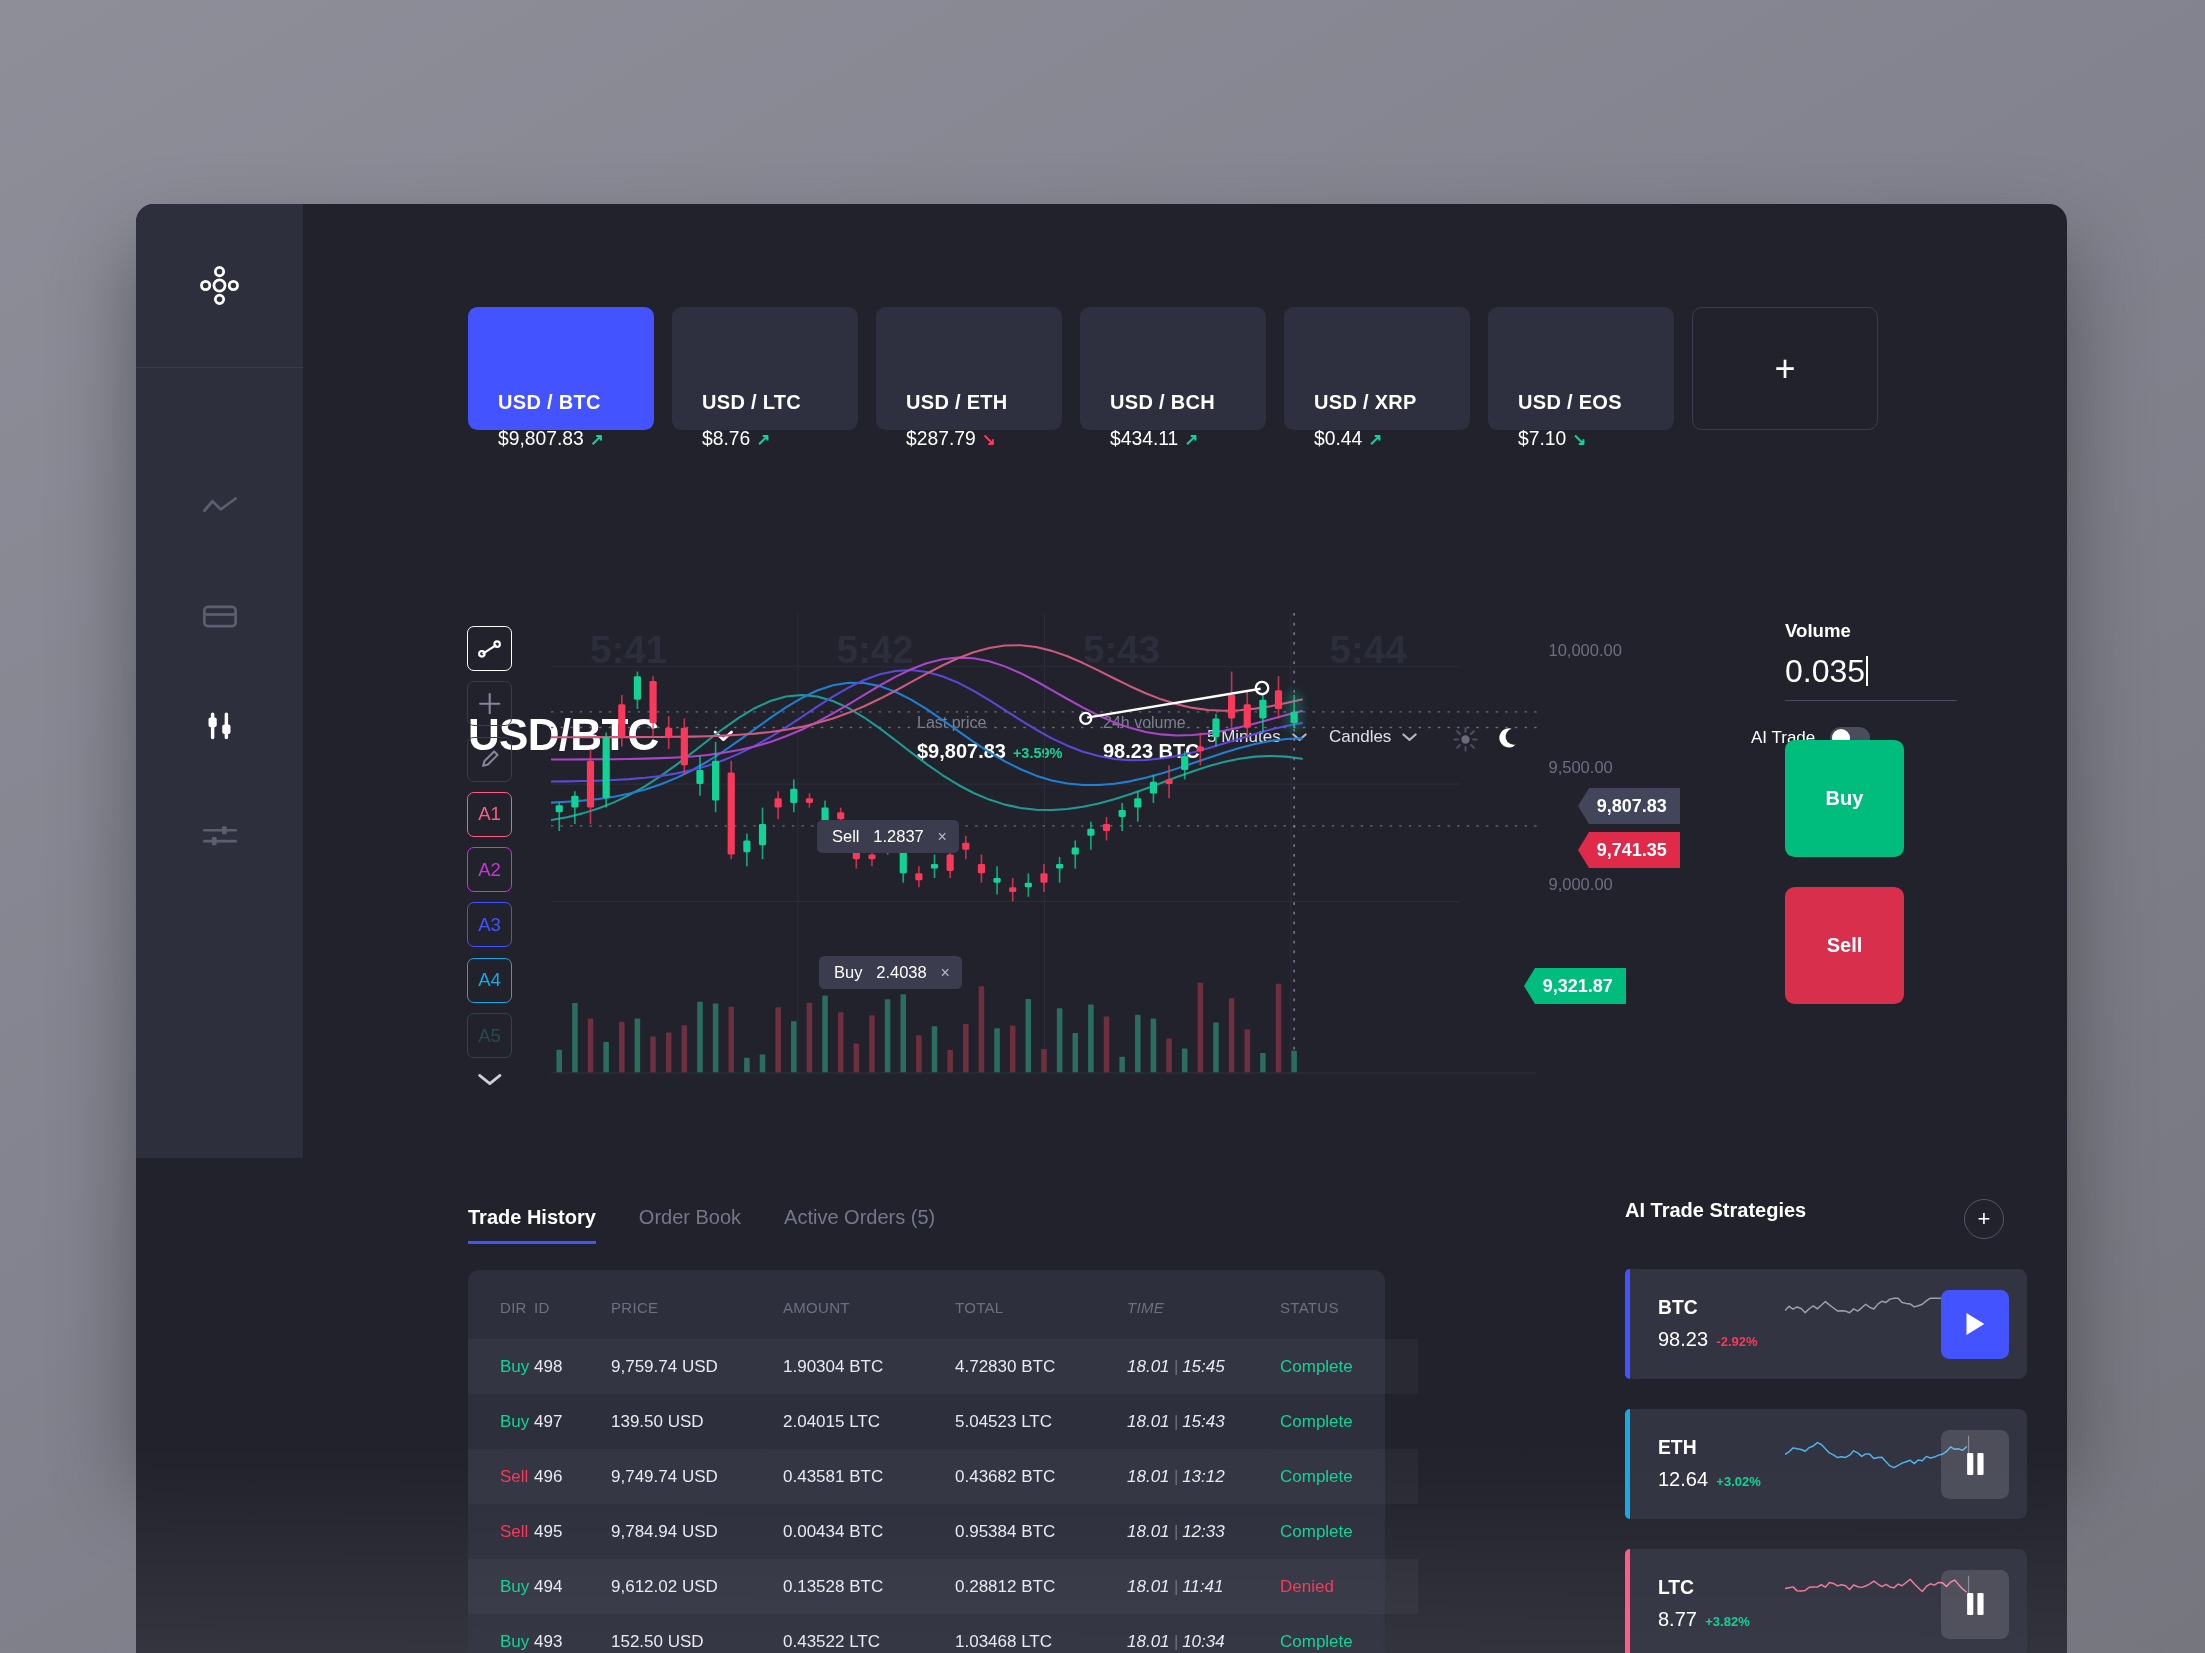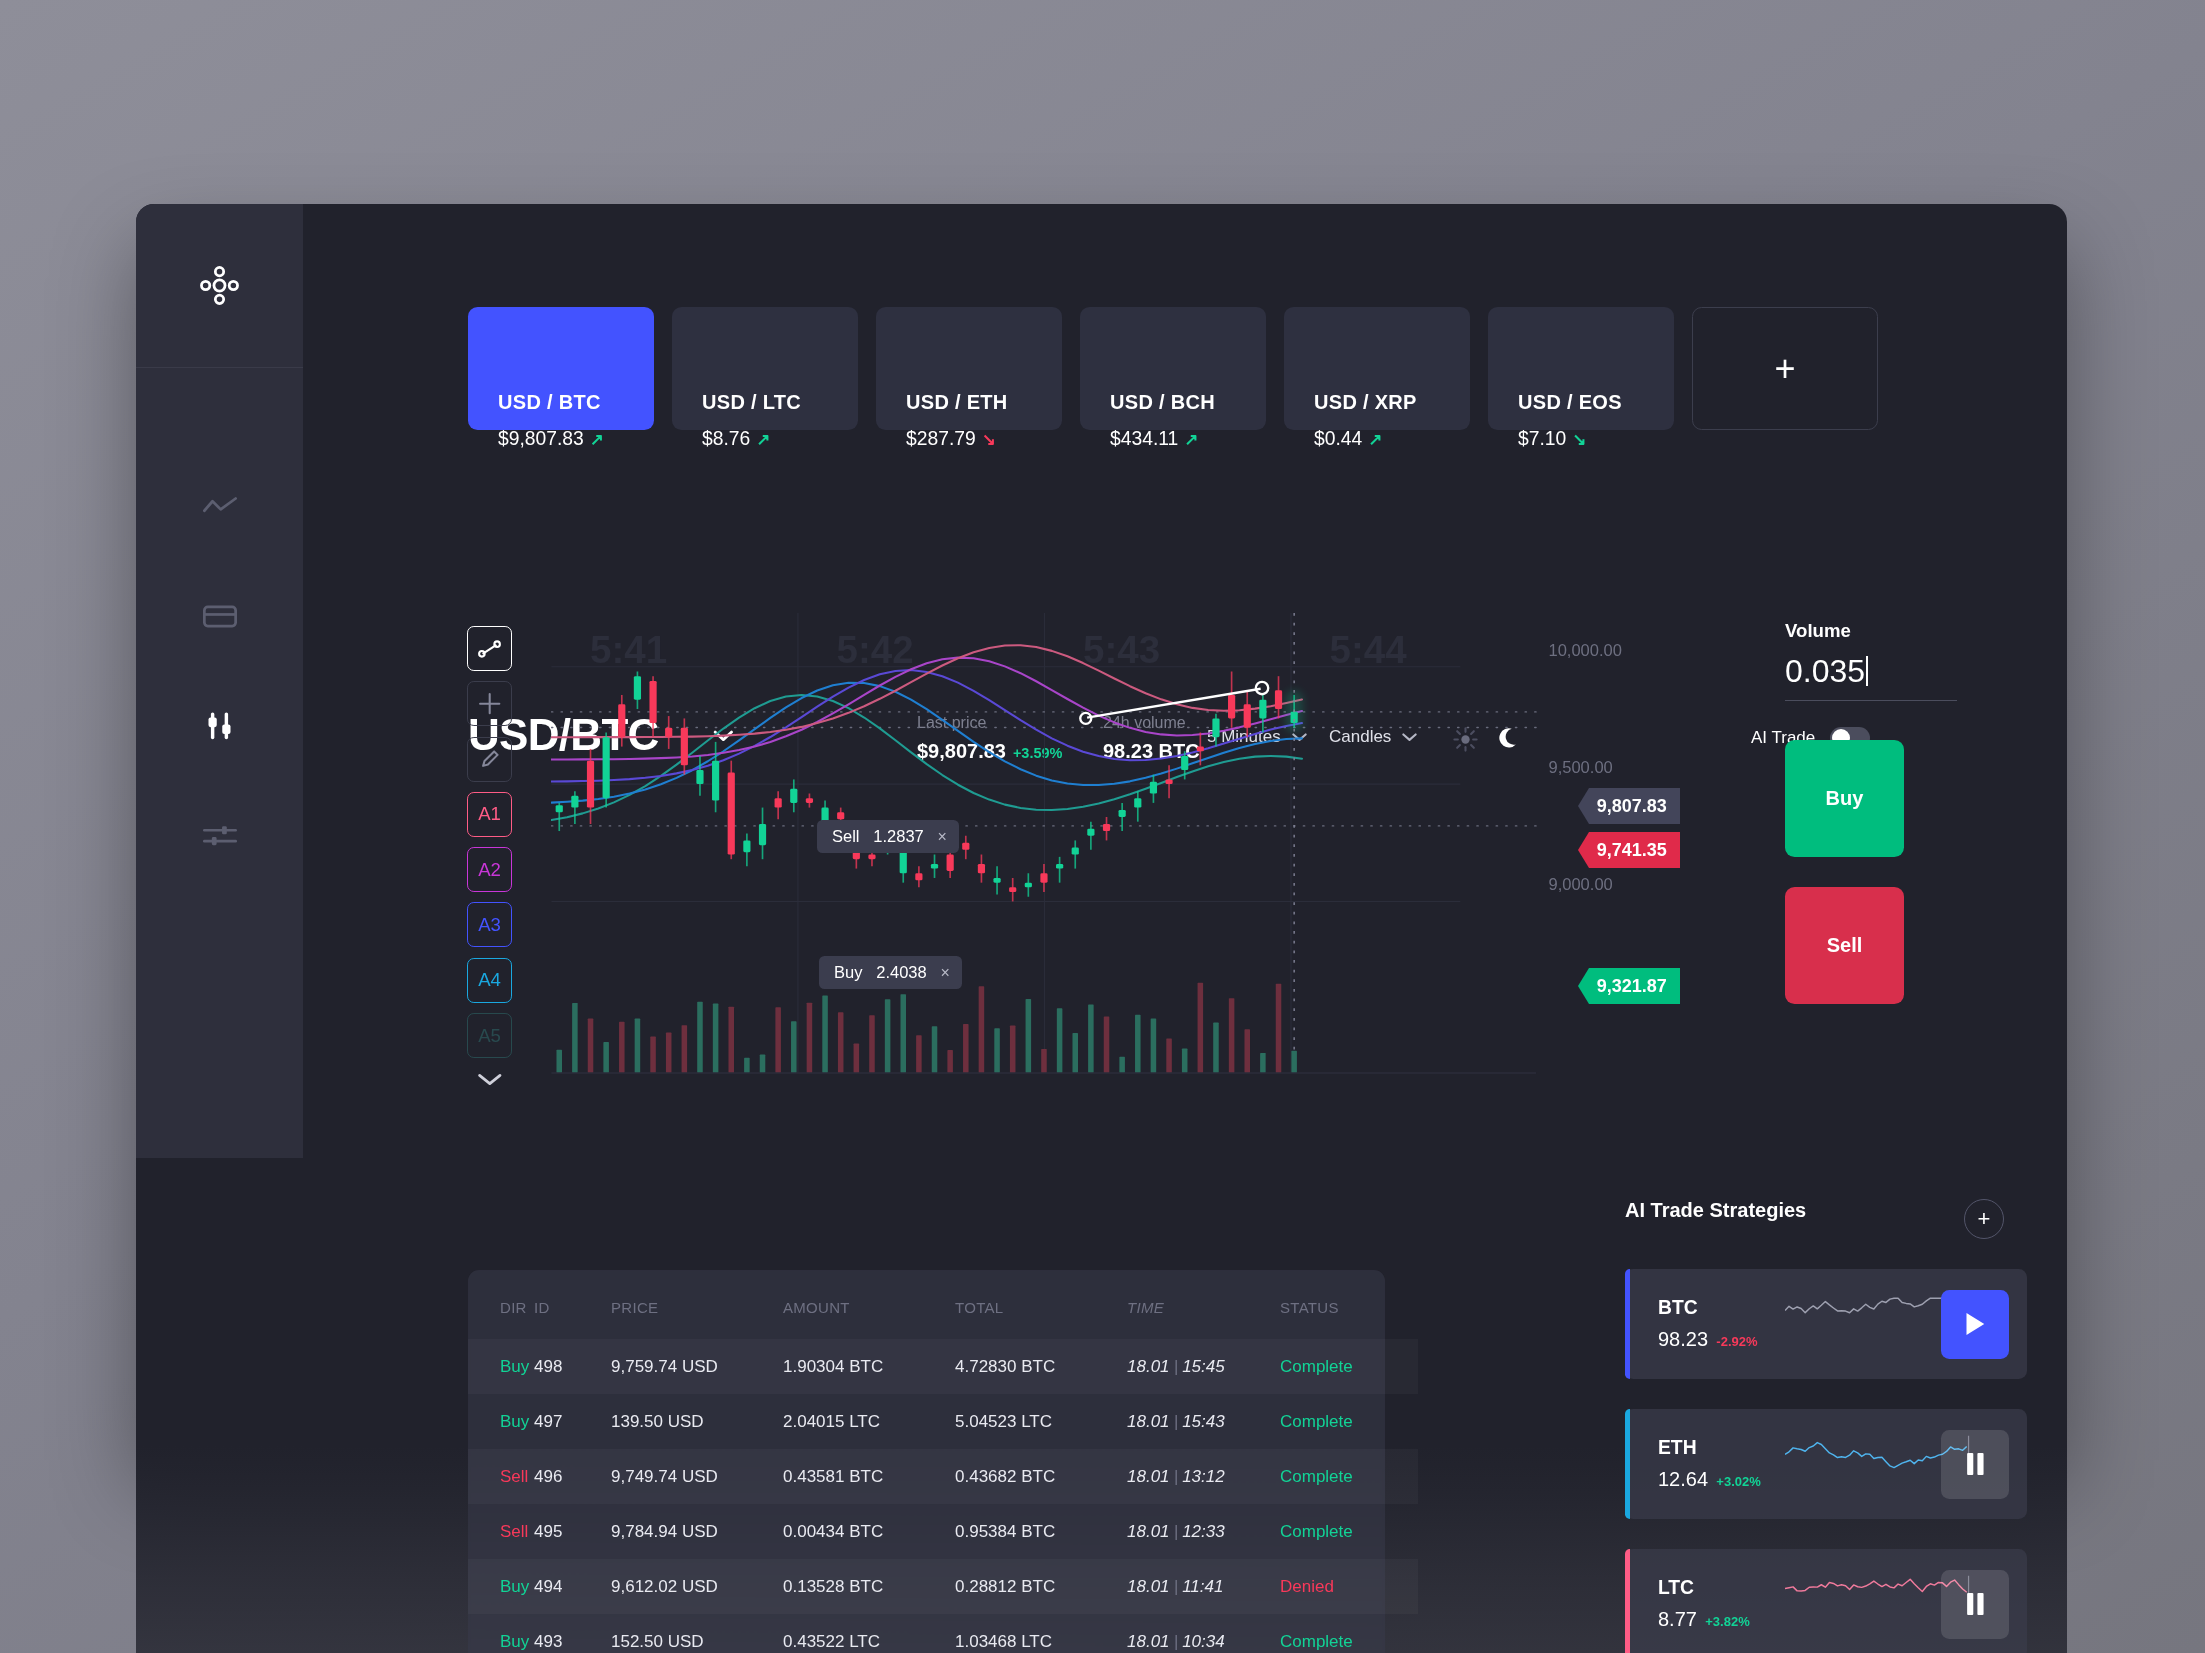--- a/index.html
+++ b/index.html
@@ -102,21 +102,21 @@
   #tag-sell { left:817px; top:820px; }
   #tag-buy  { left:819px; top:956px; }
 
   .ptag {
     position:absolute; height:36px; display:flex; align-items:center; justify-content:center;
     color:#fff; font-size:18px; font-weight:700; padding:0 13.8px 0 19.3px;
     clip-path:polygon(11px 0,100% 0,100% 100%,11px 100%,0 50%);
   }
   #ptag-last { left:1578px; top:788px; width:102px; background:#43455a; }
   #ptag-sell { left:1578px; top:832px; width:102px; background:#e02a4a; }
-  #ptag-buy  { left:1578px; top:968px; width:102px; background:#00bd7e; }
+  #ptag-buy  { left:1524px; top:968px; width:102px; background:#00bd7e; }
 
   
   #trade { position:absolute; left:1785px; top:620px; width:172px; }
   #vol-lbl { color:#fff; font-size:18.6px; font-weight:700; }
   #vol-val { margin-top:11px; color:#fff; font-size:32px; font-weight:300; padding-bottom:9.6px; border-bottom:1.4px solid #4b4d5d; position:relative; }
   #vol-val::after { content:""; position:absolute; height:30px; width:1.4px; background:#fff; margin-left:1.4px; top:2.8px; }
   .bigbtn { width:119px; height:117px; border-radius:9.6px; display:flex; align-items:center; justify-content:center; color:#fff; font-size:20px; font-weight:700; cursor:pointer; }
   #btn-buy { background:#00bd7e; margin-top:39px; }
   #btn-sell { background:#d82f4c; margin-top:30px; }
 
@@ -561,20 +561,25 @@
 <div id="trade">
   <div id="vol-lbl">Volume</div>
   <div id="vol-val">0.035</div>
   <div class="bigbtn" id="btn-buy">Buy</div>
   <div class="bigbtn" id="btn-sell">Sell</div>
 </div>
 
 <div id="bottom">
   <div id="bottom-bg"></div>
 
+  <div id="tabs">
+    <div class="tab active">Trade History</div>
+    <div class="tab">Order Book</div>
+    <div class="tab">Active Orders (5)</div>
+  </div>
 
   <div id="thwrap">
     <table>
       <thead>
         <tr>
           <th class="c-dir">DIR</th>
           <th class="c-id">ID</th>
           <th class="c-price">PRICE</th>
           <th class="c-amt">AMOUNT</th>
           <th class="c-total">TOTAL</th>

